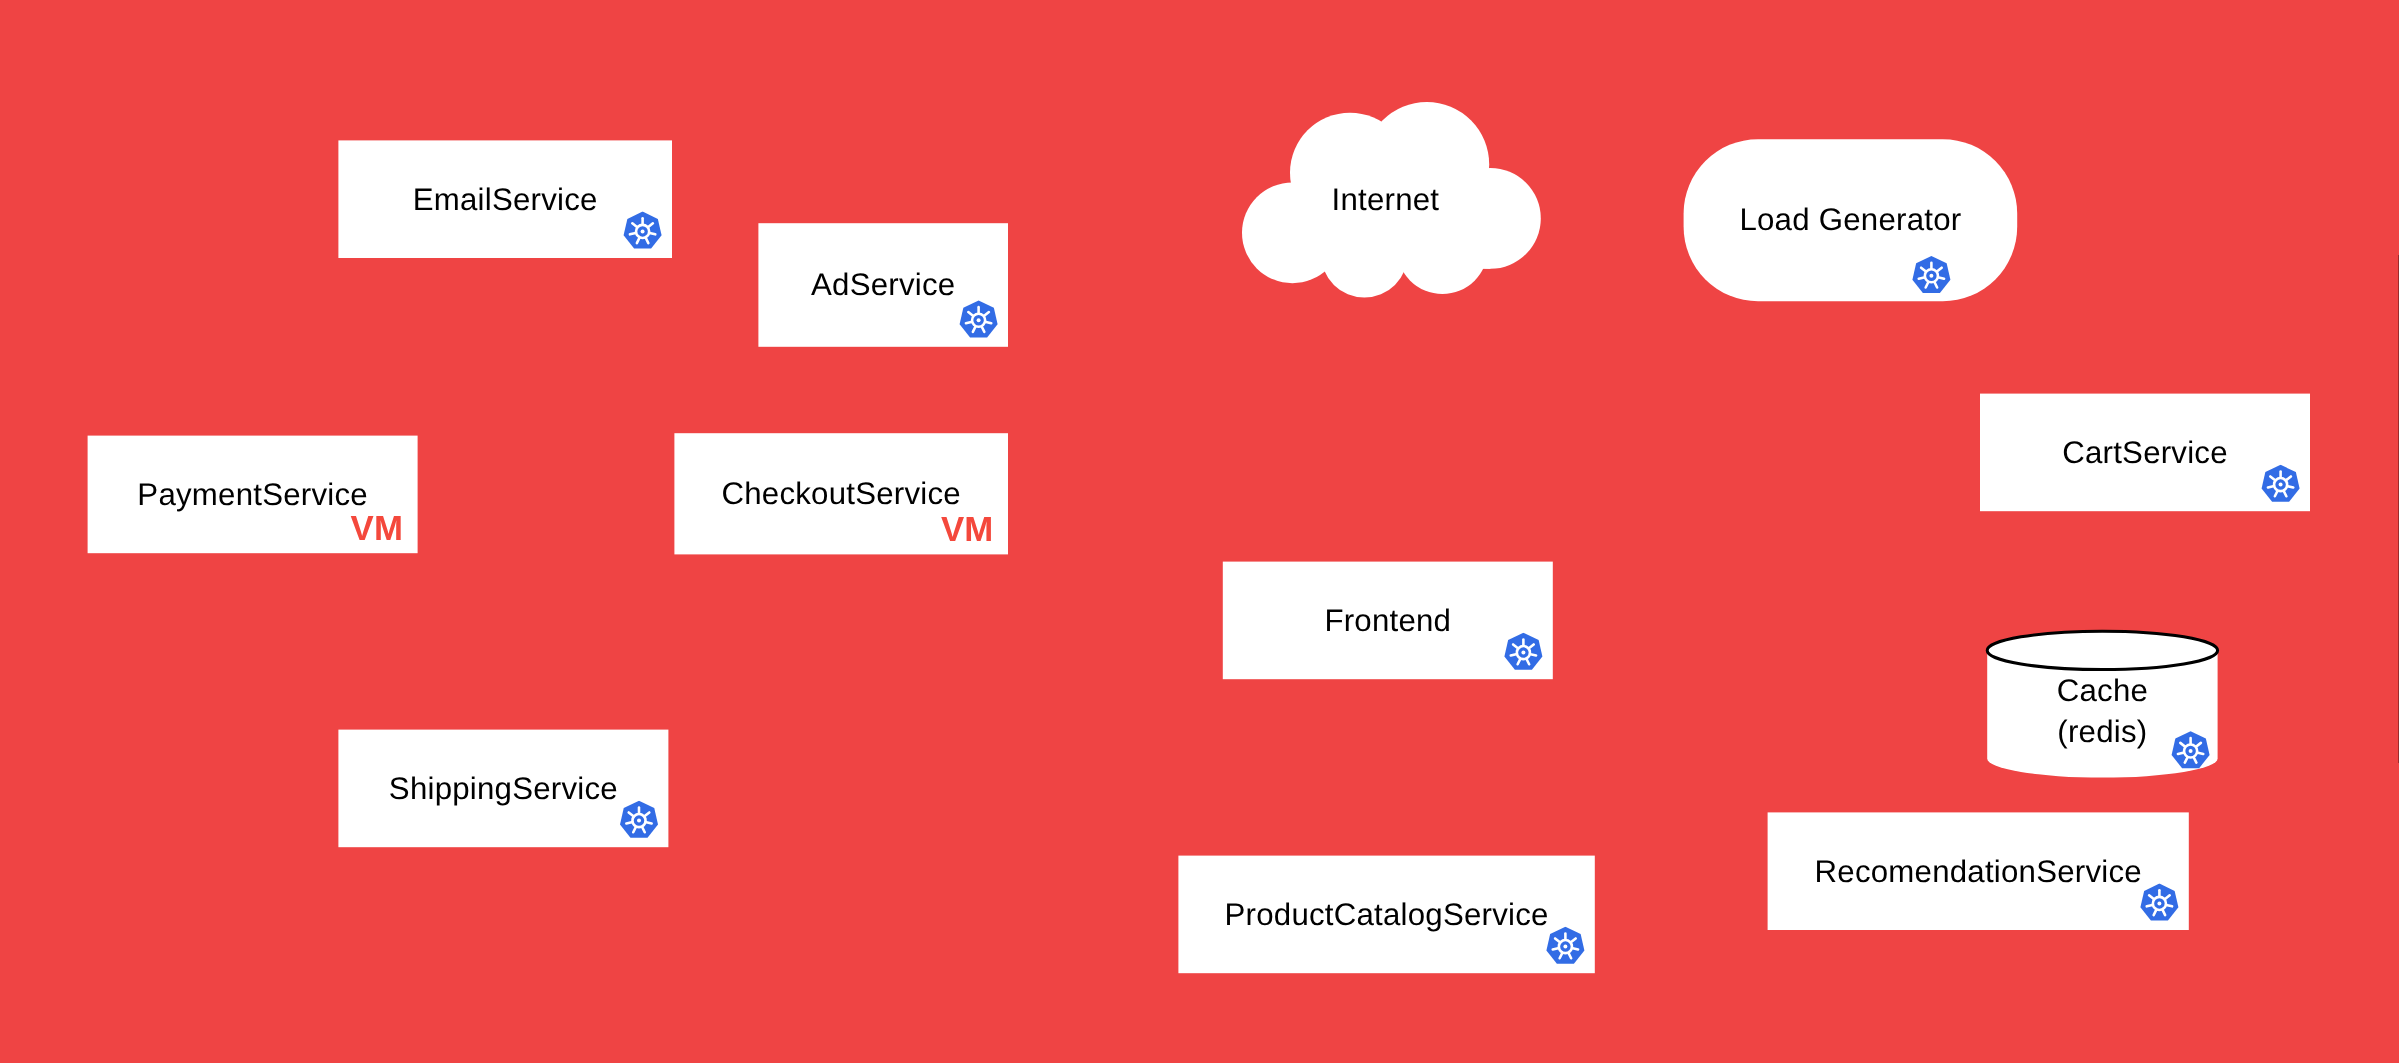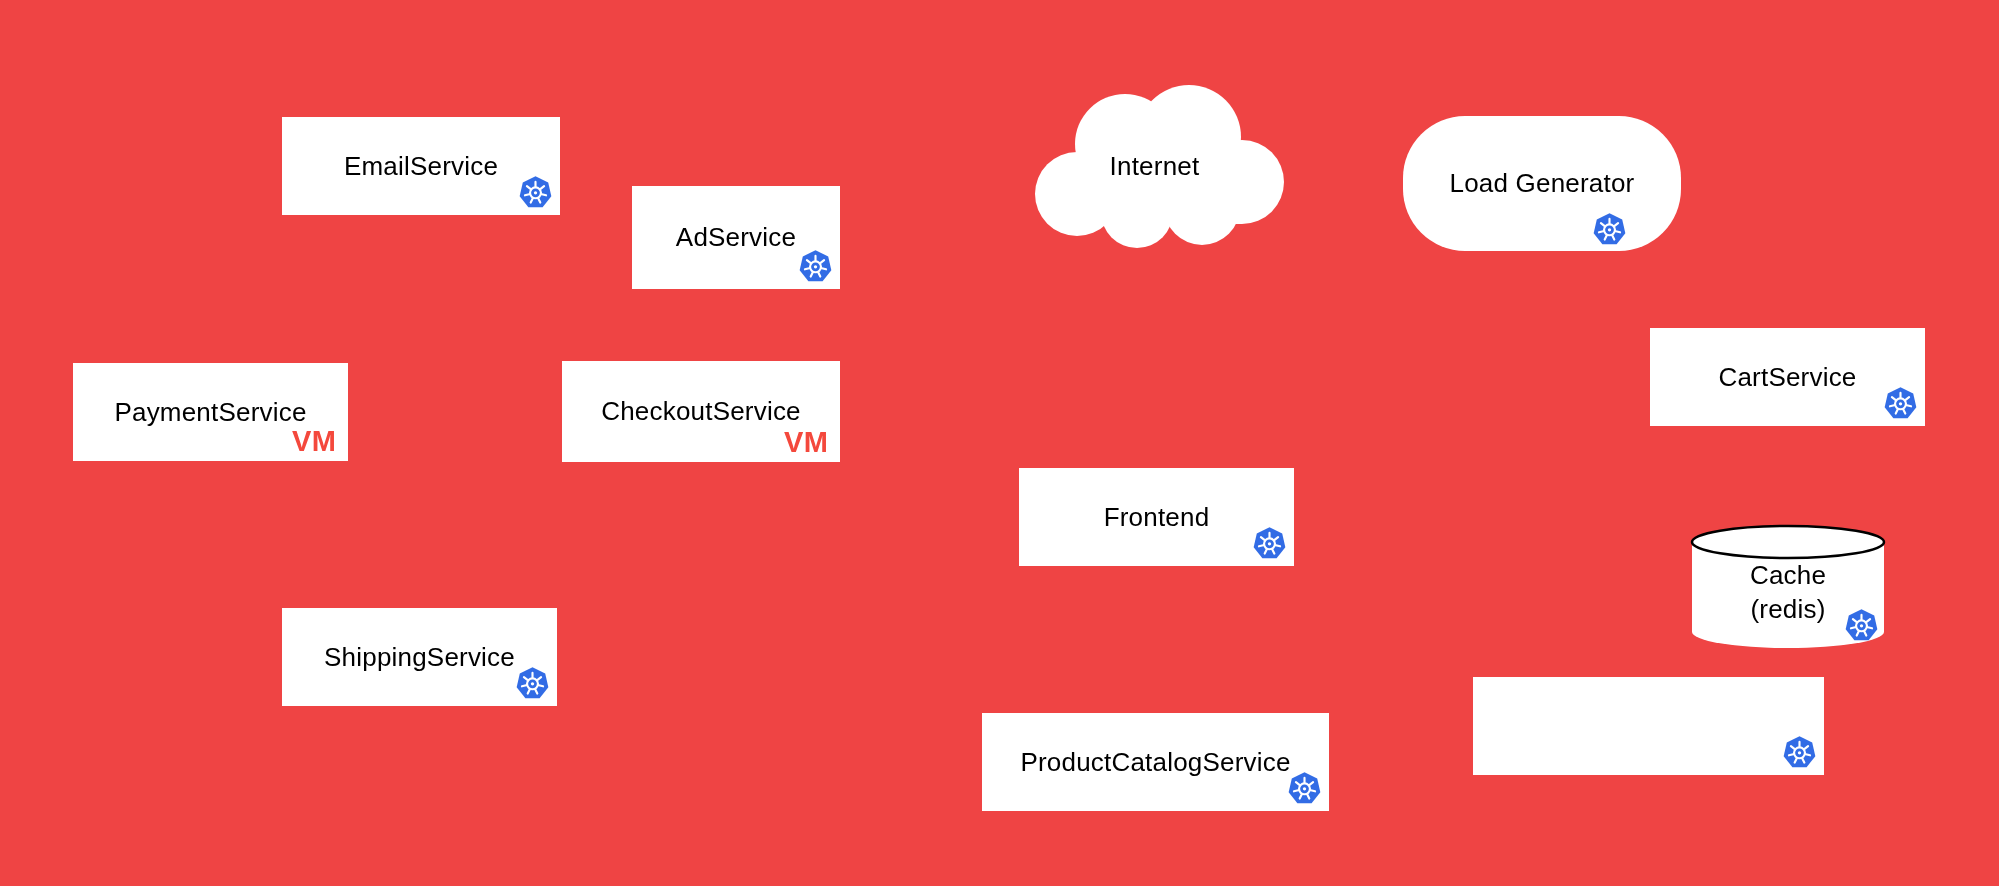--- a/index.html
+++ b/index.html
@@ -28,21 +28,21 @@
 
   
   .n-loadgen{left:1403px;top:116px;width:278px;height:135px;border-radius:62px;}
   .n-loadgen .k8s{right:55px;bottom:5px;}
 
   
   .n-internet{left:1017px;top:82px;width:275px;height:168px;background:transparent;}
   .n-internet .cloud-svg{position:absolute;left:0;top:0;width:100%;height:100%;z-index:1;}
 
   
-  .n-cache{left:1686px;top:520px;width:204px;height:134px;background:transparent;}
+  .n-cache{left:1650px;top:520px;width:204px;height:134px;background:transparent;}
   .n-cache .cyl-svg{position:absolute;left:0;top:0;width:100%;height:100%;z-index:1;}
   .n-cache .label{display:flex;flex-direction:column;line-height:1.3;padding-top:12px;}
   .n-cache .k8s{right:12px;bottom:12px;}
 </style>
 </head>
 <body>
 
 <svg width="0" height="0" style="position:absolute" aria-hidden="true">
   <defs>
     <g id="k8s-sym">
@@ -163,20 +163,21 @@
   <div class="node n-productcatalog">
     <span class="label">ProductCatalogService</span>
     <span class="k8s">
         <svg viewBox="0 0 20 20">
           <use href="#k8s-sym"></use>
         </svg>
       </span>
   </div>
 
   <div class="node n-recommendation">
+    <span class="label">RecomendationService</span>
     <span class="k8s">
         <svg viewBox="0 0 20 20">
           <use href="#k8s-sym"></use>
         </svg>
       </span>
   </div>
 
 </div>
 
 </body></html>

